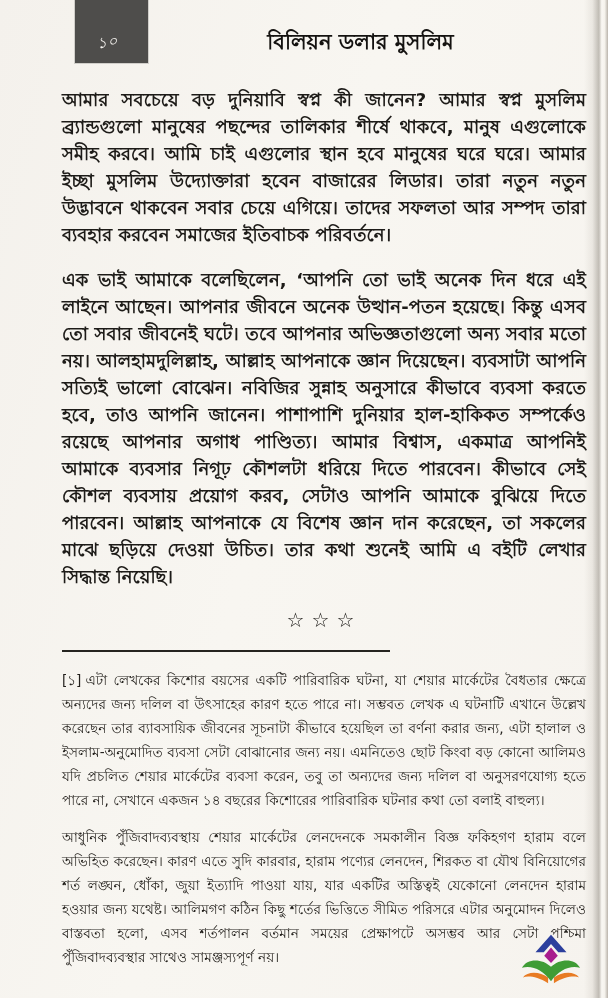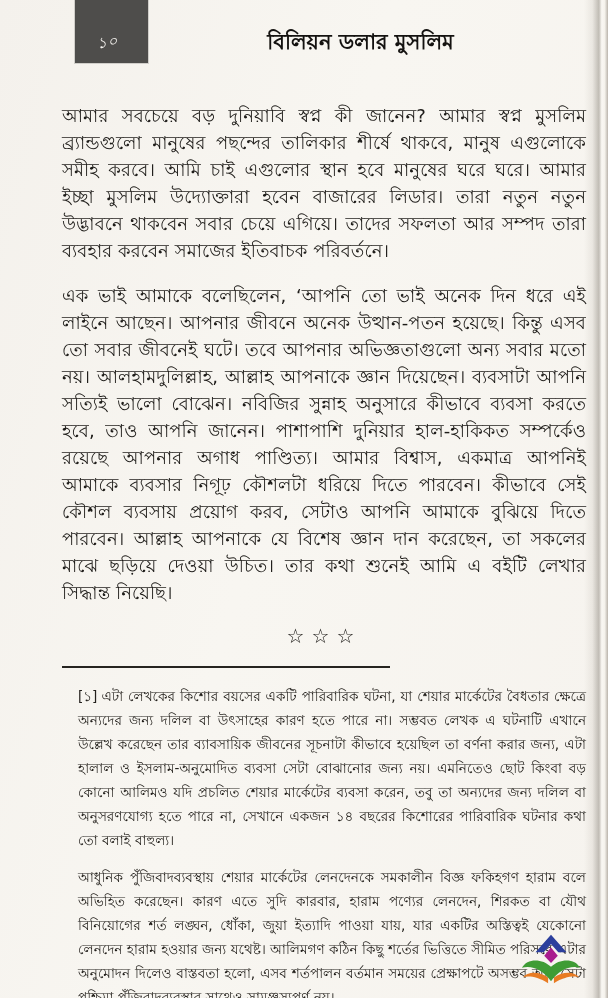--- a/index.html
+++ b/index.html
@@ -40,39 +40,40 @@
   .book-title {
     position:absolute; top:26px; left:148px; right:60px;
     text-align:center;
     font-family:"DejaVu Serif","Liberation Serif",serif;
     font-weight:bold; font-size:21px; color:#141210;margin-left:25px;
   }
   .content {
     position:absolute; top:86px; left:62px; width:524px;
   }
   p.body-para {
-    margin:16px 0 18px 0;
+    margin:0 0 18px 0;
     font-size:18px; line-height:27px;
     text-align:justify;
     letter-spacing:0.1px;
+    font-weight:bold;
   }
   .star-separator {
     text-align:center;
     font-size:20px; letter-spacing:7px;
     margin:10px 0 18px 0;
     color:#1d1b18;
   }
   sup.fn-ref { font-size:11px; line-height:0; vertical-align:super; }
   .footnote-divider {
     width:328px; height:0;
     border-top:2px solid #262420;
     margin:16px 0 16px 0;
   }
   .footnote {
-    margin:0 0 13px 16px;
+    margin:0 0 13px 0;
     font-size:13.6px; line-height:24px;
     text-align:justify;
     color:#23201c;
   }
   .footnote .fn-marker { margin-right:4px; }
   .publisher-logo {
     position:absolute; right:26px; bottom:8px;
     width:62px; height:58px;
   }
 </style>

